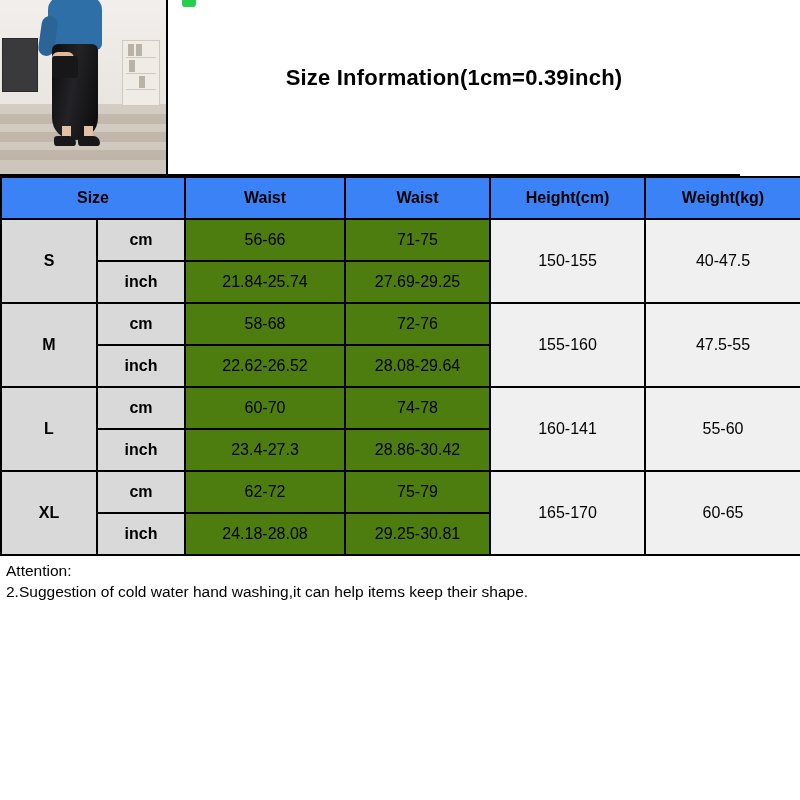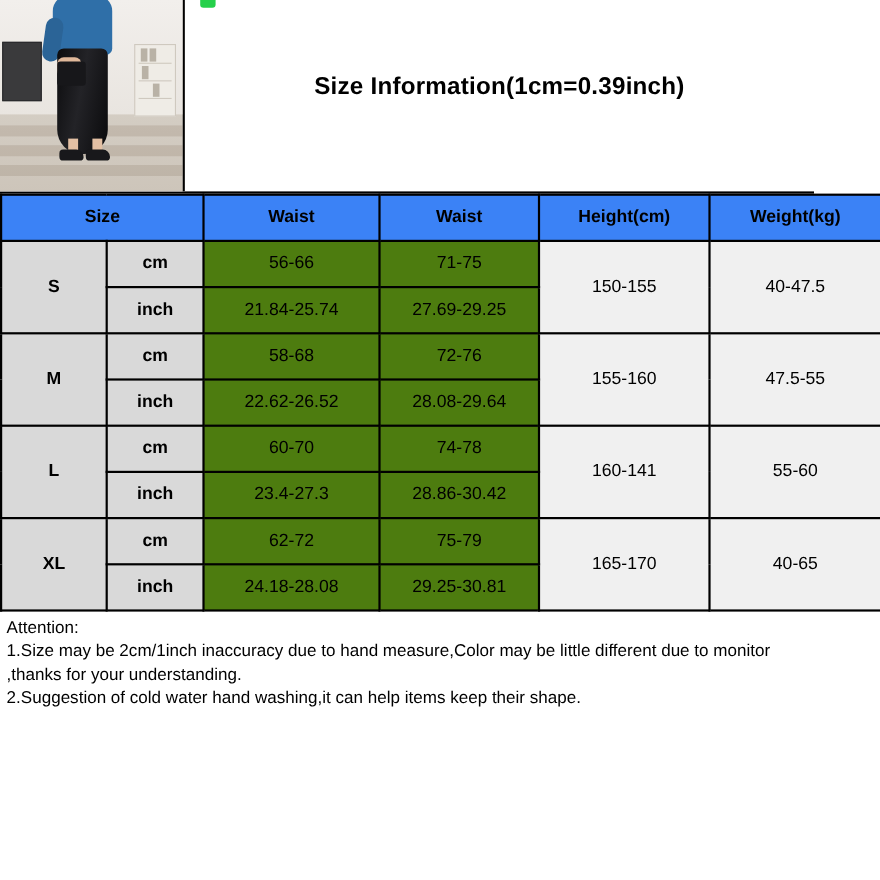--- a/index.html
+++ b/index.html
@@ -315,29 +315,28 @@
         <td class="val">23.4-27.3</td>
         <td class="val">28.86-30.42</td>
       </tr>
 
       <tr>
         <td class="size-label" rowspan="2">XL</td>
         <td class="unit">cm</td>
         <td class="val">62-72</td>
         <td class="val">75-79</td>
         <td class="hw" rowspan="2">165-170</td>
-        <td class="hw" rowspan="2">40-65</td>
+        <td class="hw" rowspan="2">60-65</td>
       </tr>
       <tr>
         <td class="unit">inch</td>
         <td class="val">24.18-28.08</td>
         <td class="val">29.25-30.81</td>
       </tr>
     </tbody>
   </table>
 
   <div class="attention">
     <div class="line">Attention:</div>
-    <div class="line">1.Size may be 2cm/1inch inaccuracy due to hand measure,Color may be little different due to monitor ,thanks for your understanding.</div>
     <div class="line">2.Suggestion of cold water hand washing,it can help items keep their shape.</div>
   </div>
 
 </div>
 
 </body></html>

